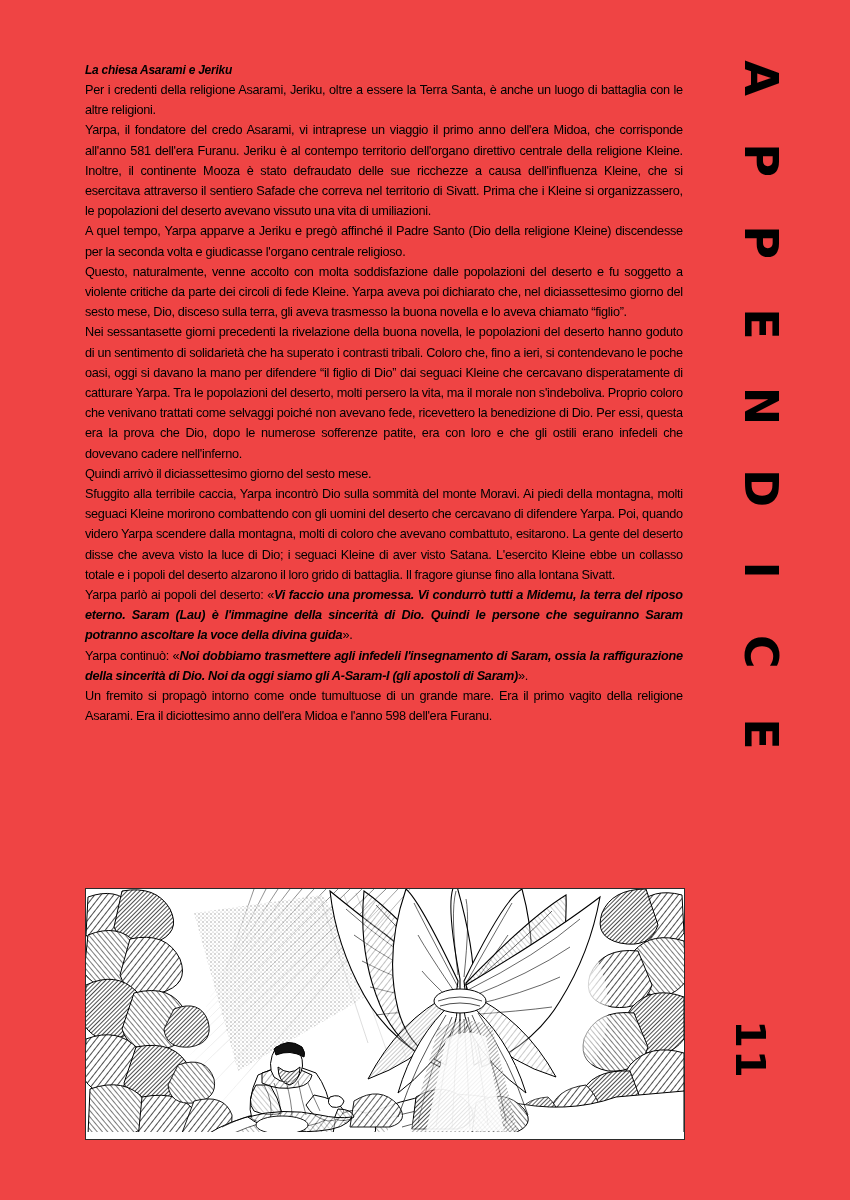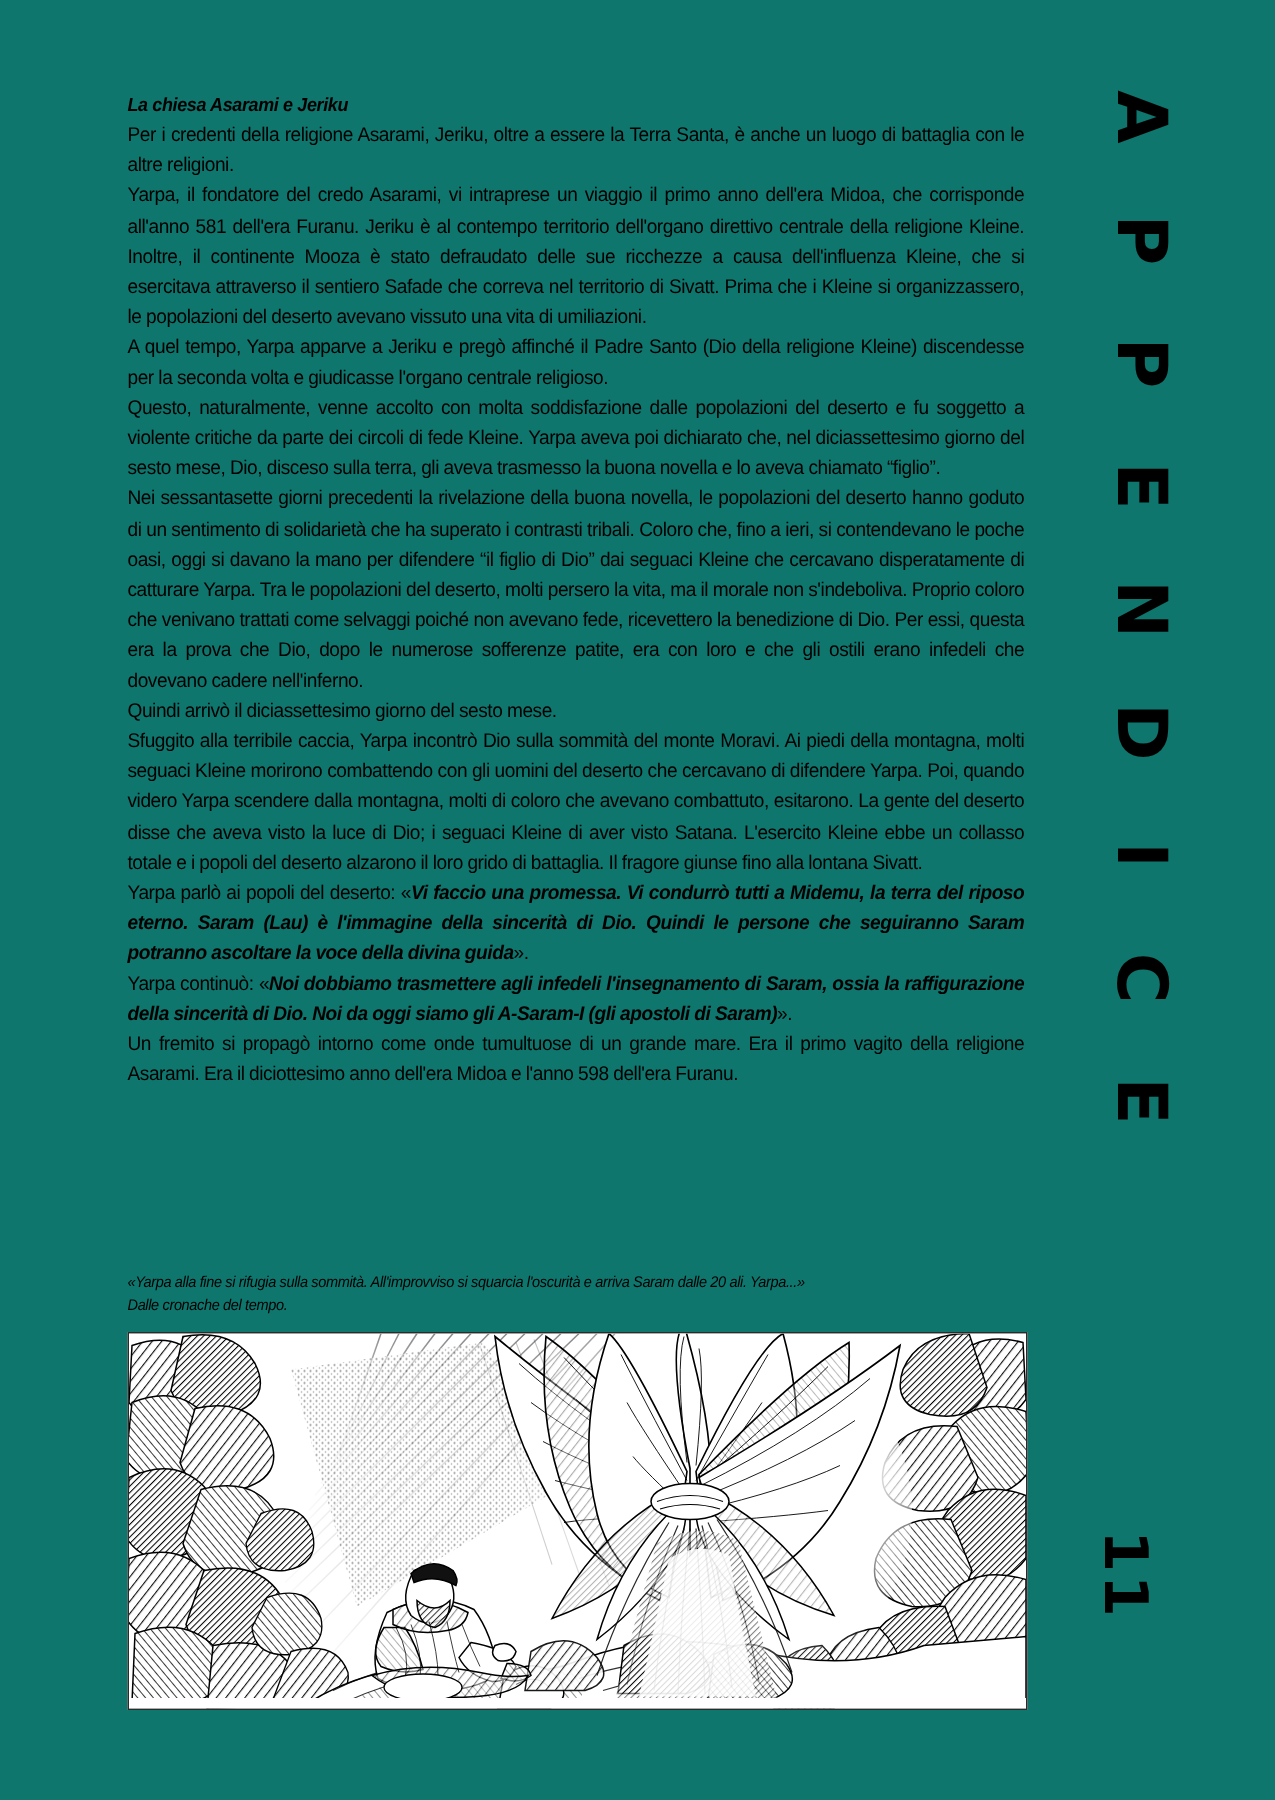--- a/index.html
+++ b/index.html
@@ -15,21 +15,21 @@
     overflow: hidden;
     font-family: "Liberation Sans", sans-serif;
     color: #000000;
     -webkit-font-smoothing: antialiased;
   }
 
   
   .page {
     position: absolute;
     inset: 0;
-    background: #0f766e;
+    background: #ef4444;
   }
 
   
   .text-column {
     position: absolute;
     left: 85px;
     top: 60px;
     width: 598px;
   }
 
@@ -158,24 +158,20 @@
 
     <p class="body-par">Sfuggito alla terribile caccia, Yarpa incontrò Dio sulla sommità del monte Moravi. Ai piedi della montagna, molti seguaci Kleine morirono combattendo con gli uomini del deserto che cercavano di difendere Yarpa. Poi, quando videro Yarpa scendere dalla montagna, molti di coloro che avevano combattuto, esitarono. La gente del deserto disse che aveva visto la luce di Dio; i seguaci Kleine di aver visto Satana. L'esercito Kleine ebbe un collasso totale e i popoli del deserto alzarono il loro grido di battaglia. Il fragore giunse fino alla lontana Sivatt.</p>
 
     <p class="body-par"><span>Yarpa parlò ai popoli del deserto: «</span><span class="quote-italic">Vi faccio una promessa. Vi condurrò tutti a Midemu, la terra del riposo eterno. Saram (Lau) è l'immagine della sincerità di Dio. Quindi le persone che seguiranno Saram potranno ascoltare la voce della divina guida</span><span>».</span></p>
 
     <p class="body-par"><span>Yarpa continuò: «</span><span class="quote-italic">Noi dobbiamo trasmettere agli infedeli l'insegnamento di Saram, ossia la raffigurazione della sincerità di Dio. Noi da oggi siamo gli A-Saram-I (gli apostoli di Saram)</span><span>».</span></p>
 
     <p class="body-par">Un fremito si propagò intorno come onde tumultuose di un grande mare. Era il primo vagito della religione Asarami. Era il diciottesimo anno dell'era Midoa e l'anno 598 dell'era Furanu.</p>
   </div>
 
-  <div class="caption-block">
-    <p class="caption-line">«Yarpa alla fine si rifugia sulla sommità. All'improvviso si squarcia l'oscurità e arriva Saram dalle 20 ali. Yarpa...»</p>
-    <p class="caption-line">Dalle cronache del tempo.</p>
-  </div>
 
   <div class="illustration">
     <svg viewBox="0 0 598 250" preserveAspectRatio="none">
       <defs>
 
         <pattern id="hatchA" width="5" height="5" patternUnits="userSpaceOnUse" patternTransform="rotate(38)">
           <rect width="5" height="5" fill="#ffffff"></rect>
           <line x1="0" y1="0" x2="0" y2="5" stroke="#111" stroke-width="1.5"></line>
         </pattern>
         <pattern id="hatchB" width="4" height="4" patternUnits="userSpaceOnUse" patternTransform="rotate(-40)">

